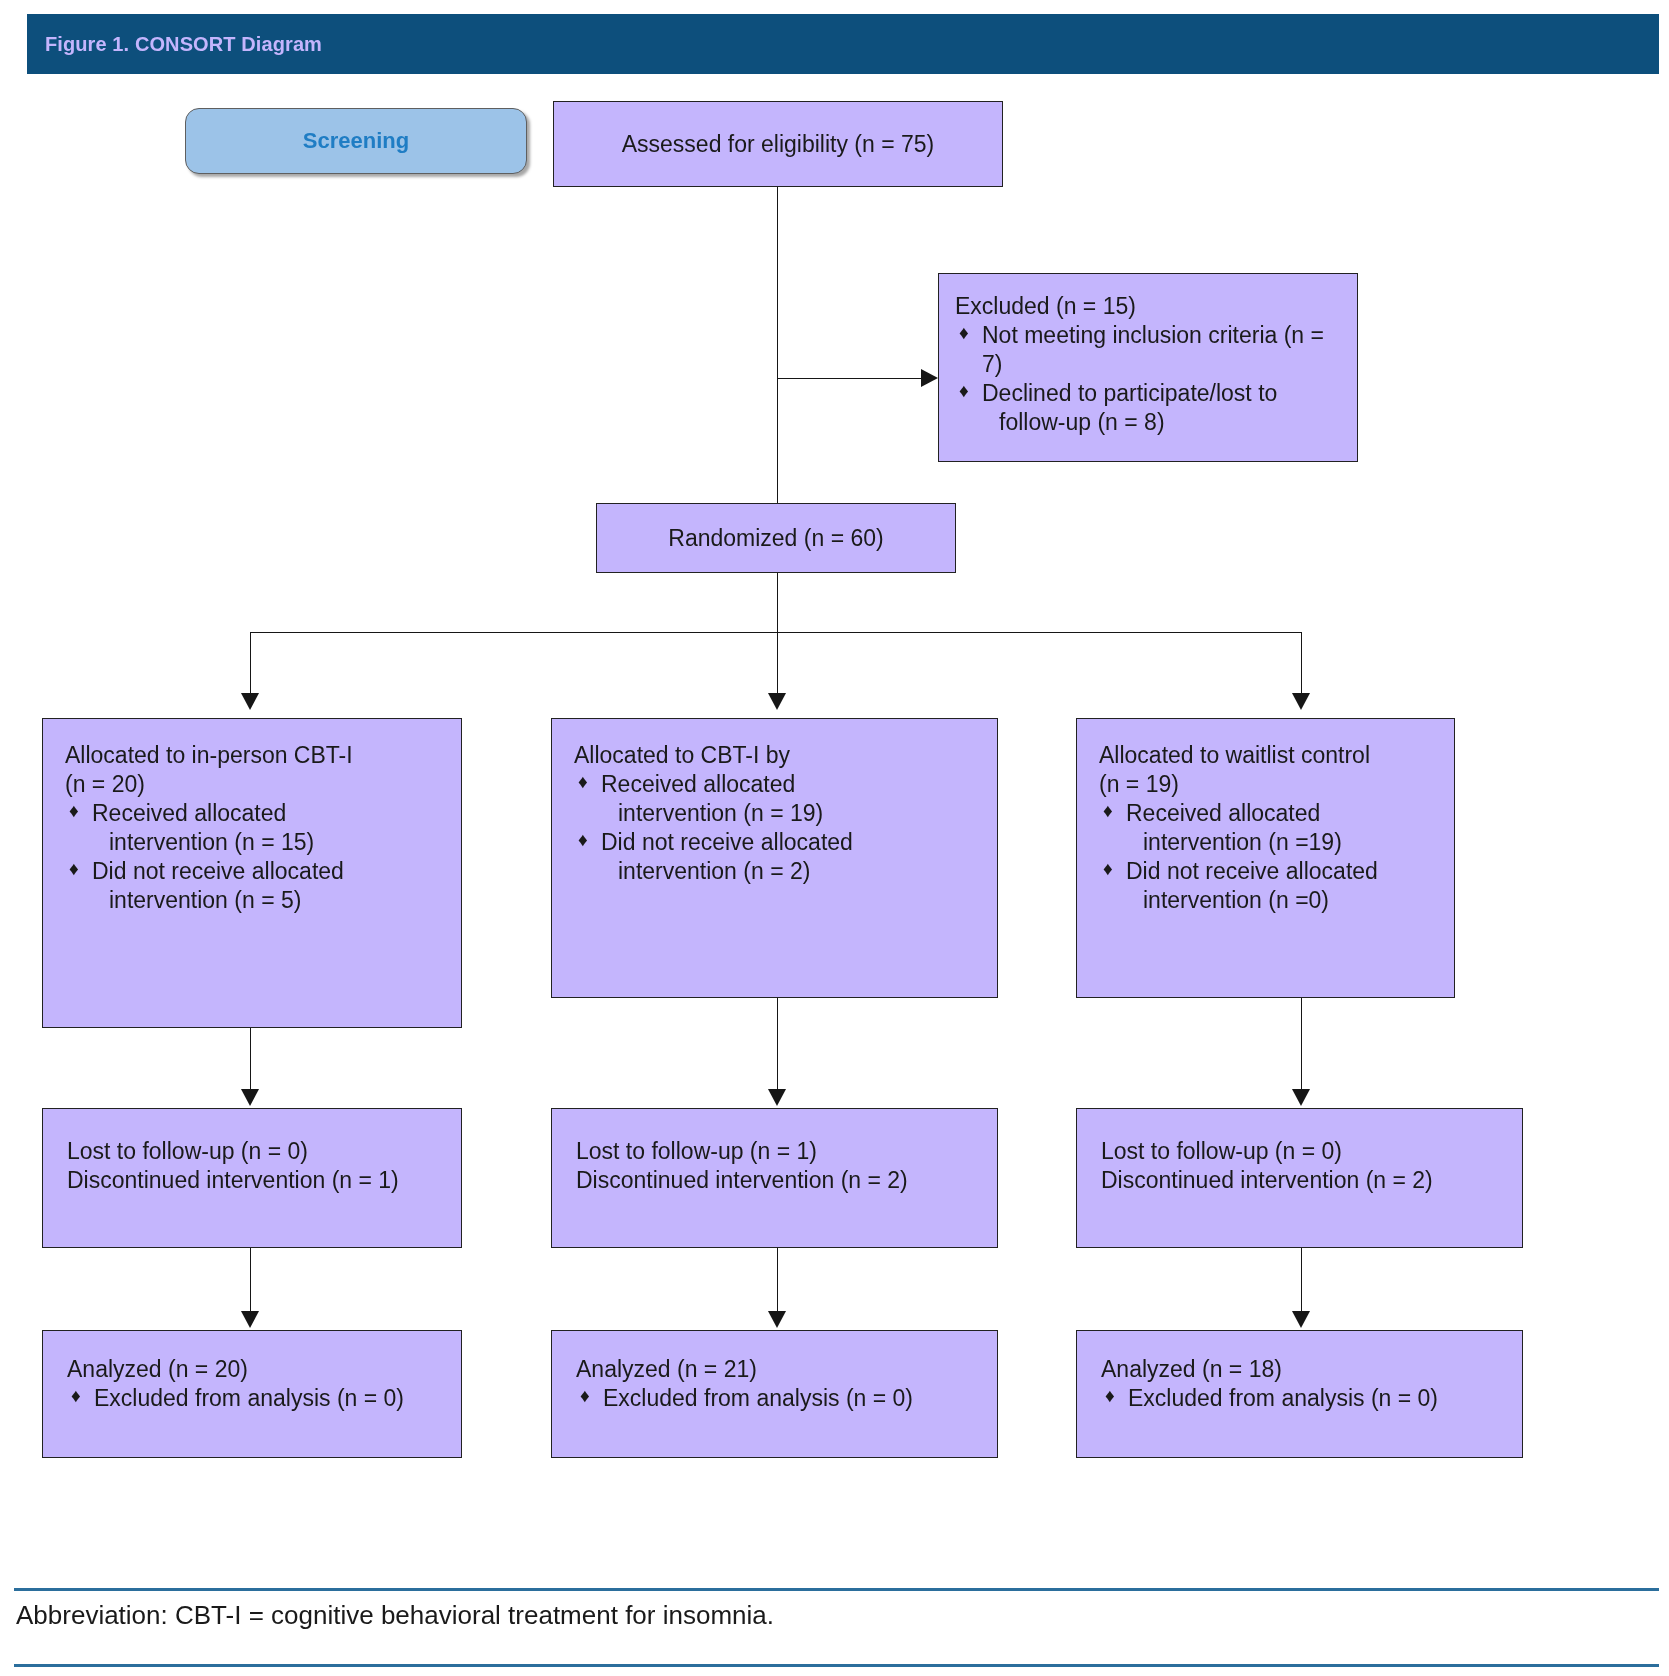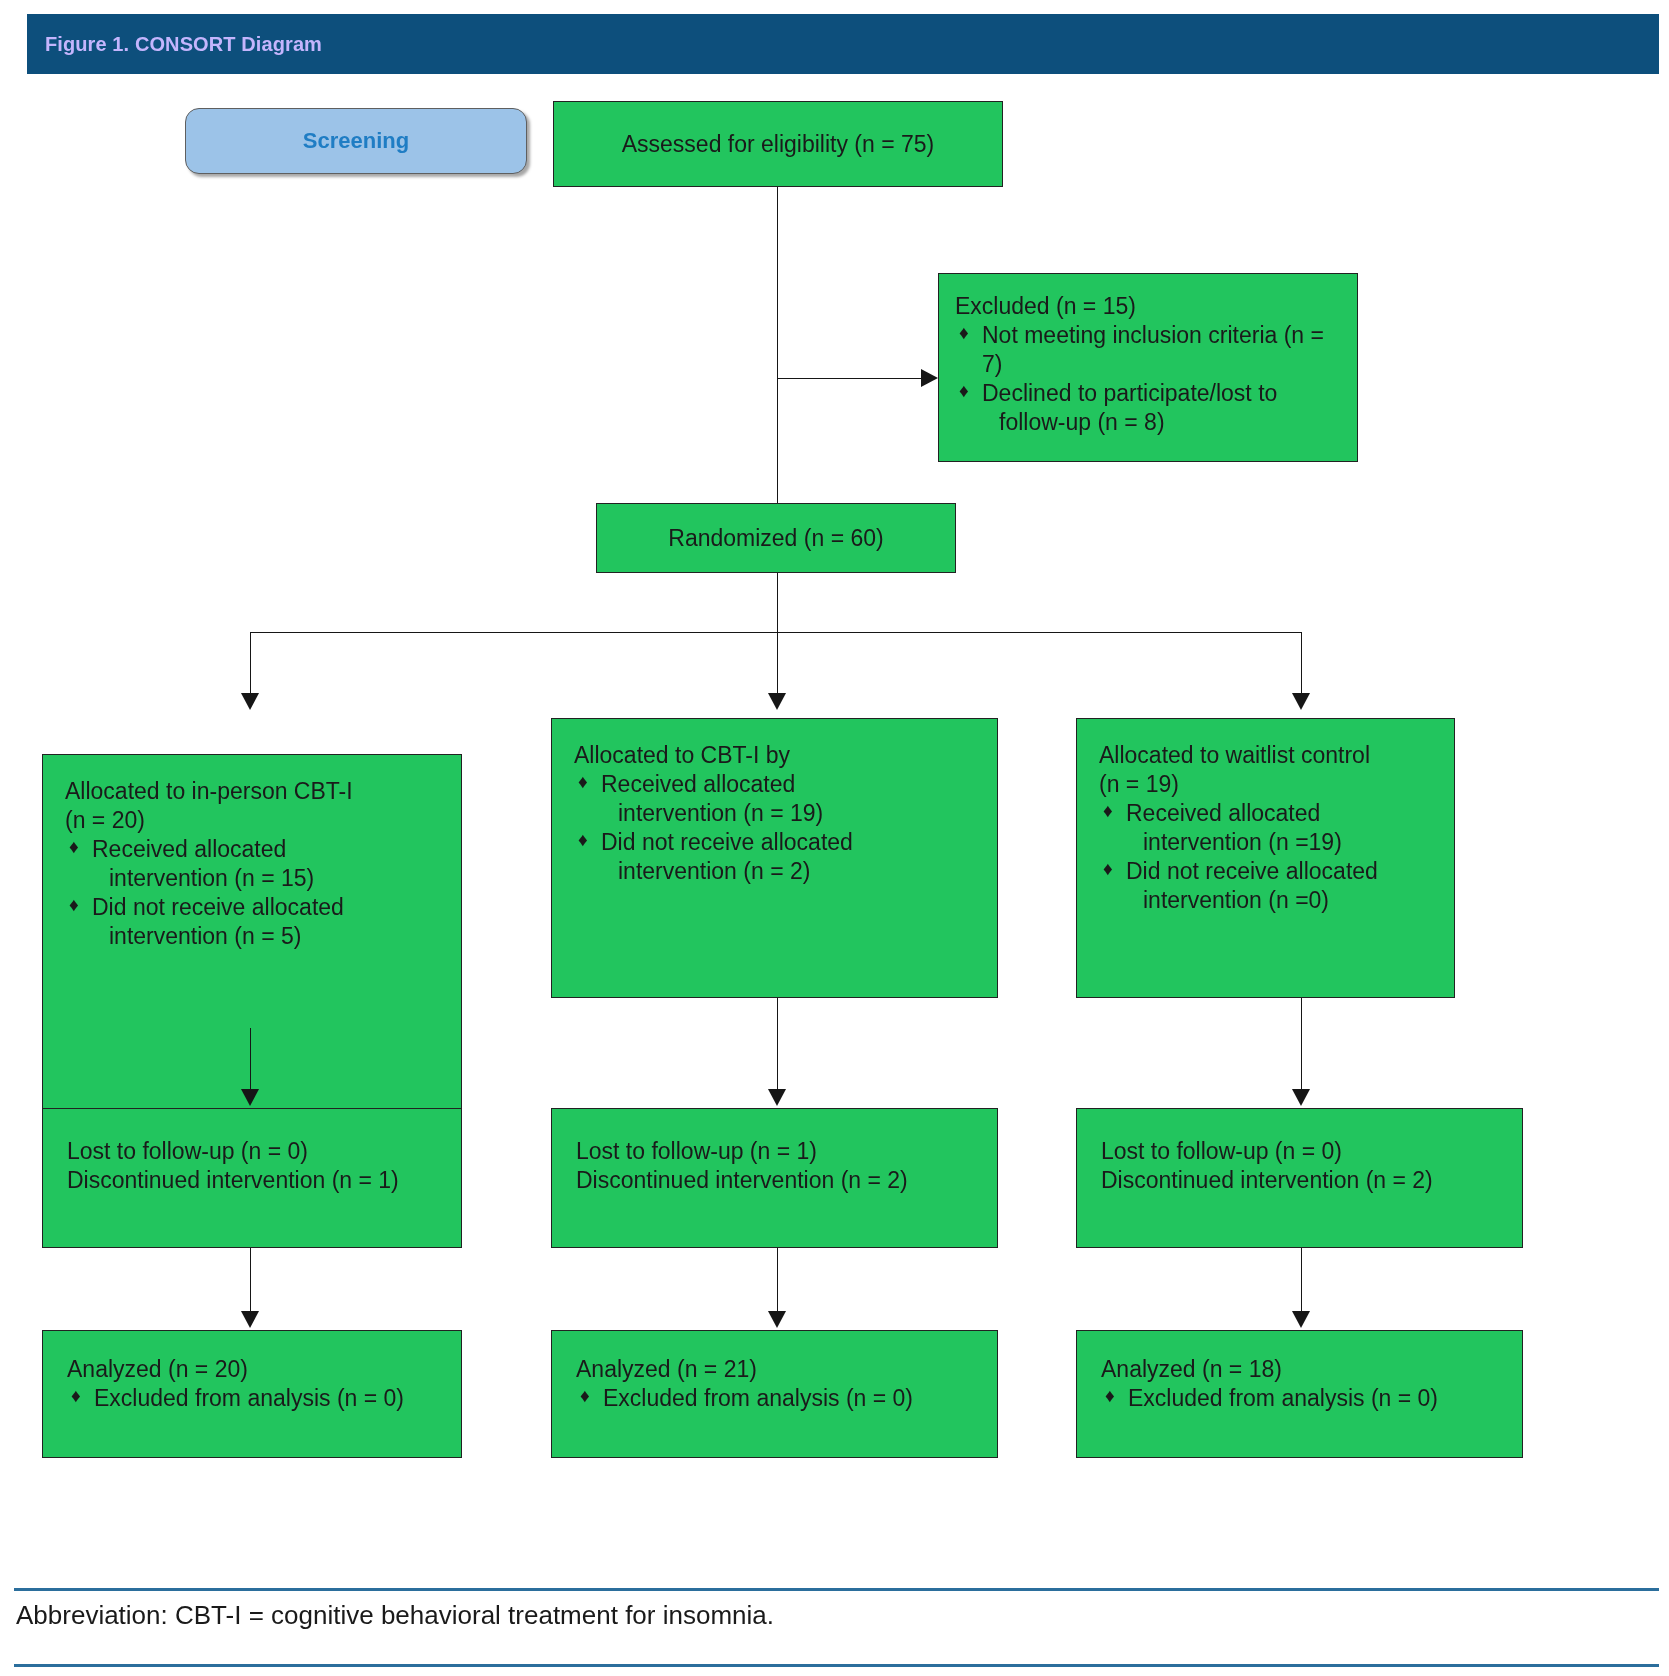--- a/index.html
+++ b/index.html
@@ -56,21 +56,21 @@
   }
   .screening-badge span {
     color: #1f7dc4;
     font-size: 22px;
     font-weight: bold;
   }
 
   
   .box {
     position: absolute;
-    background: #22c55e;
+    background: #c4b5fd;
     border: 1.6px solid #222222;
     box-sizing: border-box;
     font-size: 23px;
     line-height: 1.26;
     color: #1a1a1a;
   }
   .box.center-text {
     display: flex;
     align-items: center;
     justify-content: center;
@@ -201,21 +201,21 @@
 
   <div class="vline" style="left:250px; top:632px; height:62px;"></div>
   <div class="arrow-down" style="left:241px; top:693px;"></div>
 
   <div class="vline" style="left:777px; top:632px; height:62px;"></div>
   <div class="arrow-down" style="left:768px; top:693px;"></div>
 
   <div class="vline" style="left:1301px; top:632px; height:62px;"></div>
   <div class="arrow-down" style="left:1292px; top:693px;"></div>
 
-  <div class="box" style="left:42px; top:718px; width:420px; height:360px; padding:22px 12px 0 22px;margin-top:36px;">
+  <div class="box" style="left:42px; top:718px; width:420px; height:310px; padding:22px 12px 0 22px;">
     <div class="title-line">Allocated to in-person CBT-I</div>
     <div class="title-line">(n = 20)</div>
     <ul class="bullets">
       <li>
         <span class="dia">♦</span>
         <span>Received allocated</span>
         <span class="cont">intervention (n = 15)</span>
       </li>
       <li>
         <span class="dia">♦</span>

